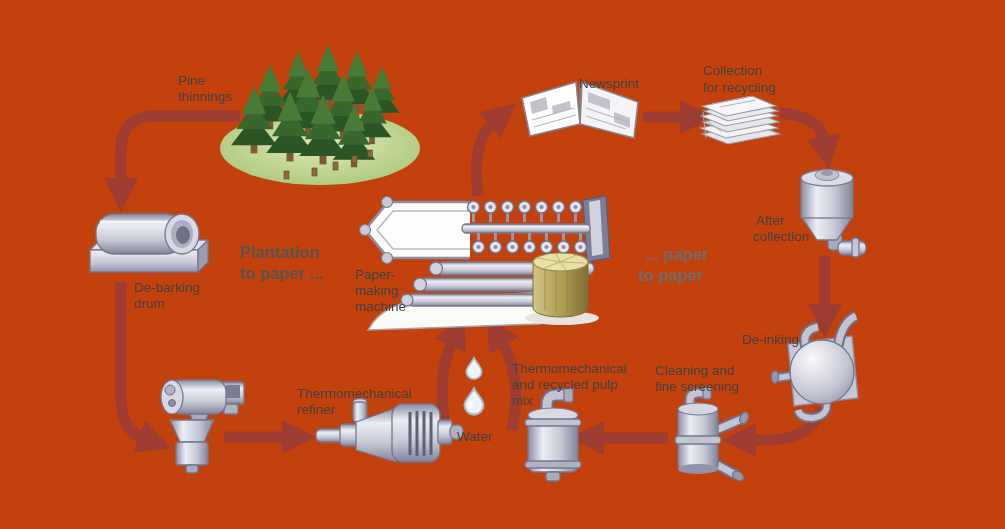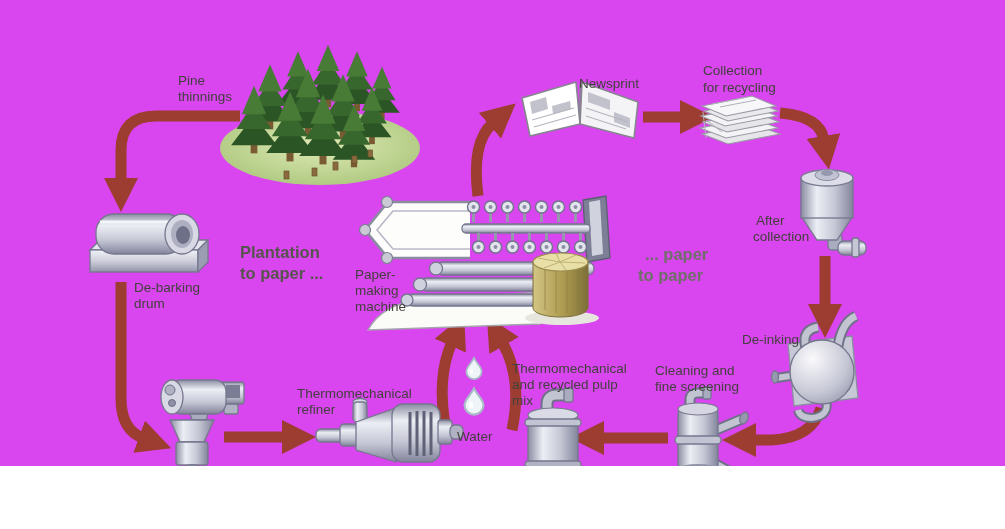--- a/index.html
+++ b/index.html
@@ -1,16 +1,16 @@
 <!DOCTYPE html>
 <html><head>
 <meta charset="utf-8">
 <style>
   html,body{margin:0;padding:0;background:#ffffff;}
-  .stage{position:relative;width:1005px;height:466px;background:#d946ef;overflow:hidden;}
+  .stage{position:relative;width:1005px;height:529px;background:#c2410c;overflow:hidden;}
   svg{display:block;}
   .lbl{font:13.5px "Liberation Sans", sans-serif;fill:#43413d;}
   .capL{font:600 16.5px "Liberation Sans", sans-serif;fill:#57544e;}
   .capR{font:600 16.5px "Liberation Sans", sans-serif;fill:#6f6e69;}
   .arrow{stroke:#9d3d31;stroke-width:11;fill:none;}
   .metal-stroke{stroke:#75778e;stroke-width:1.3;}
 </style>
 </head>
 <body>
 

